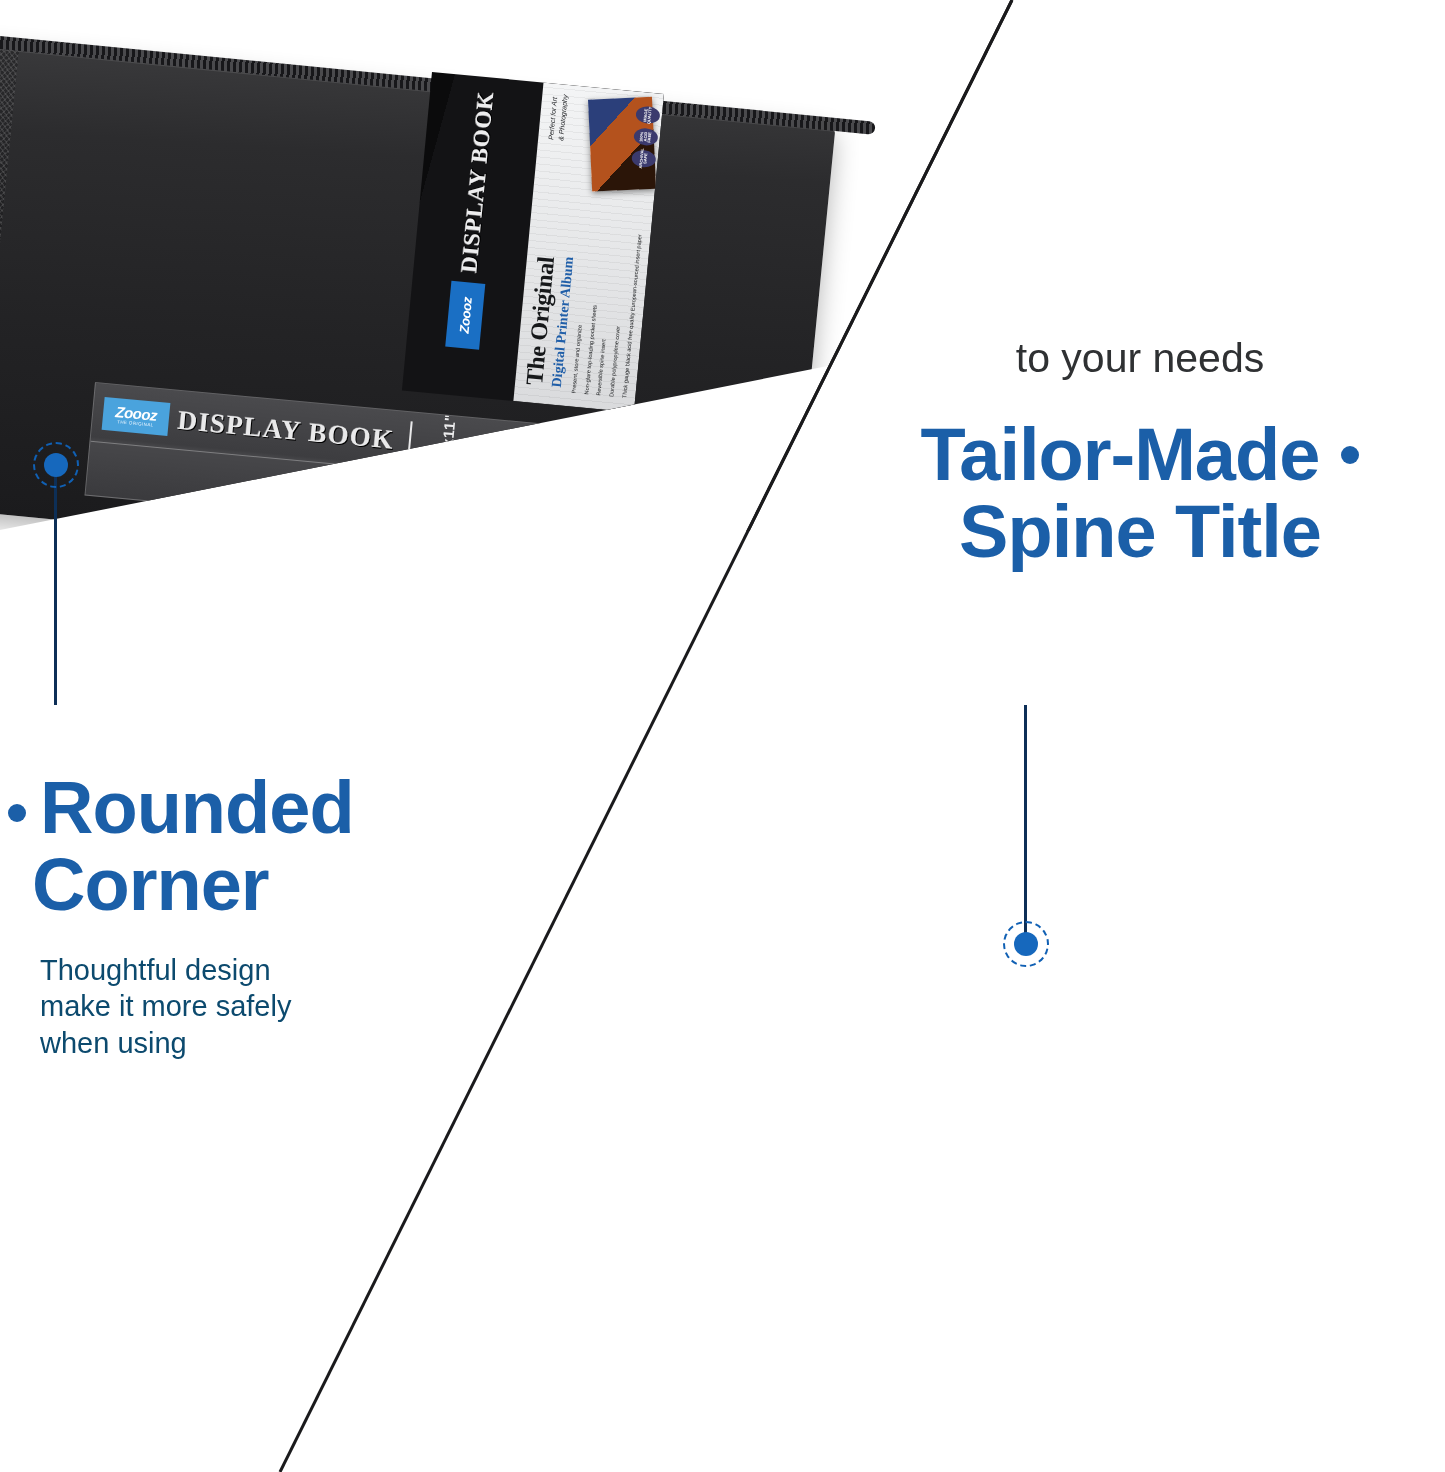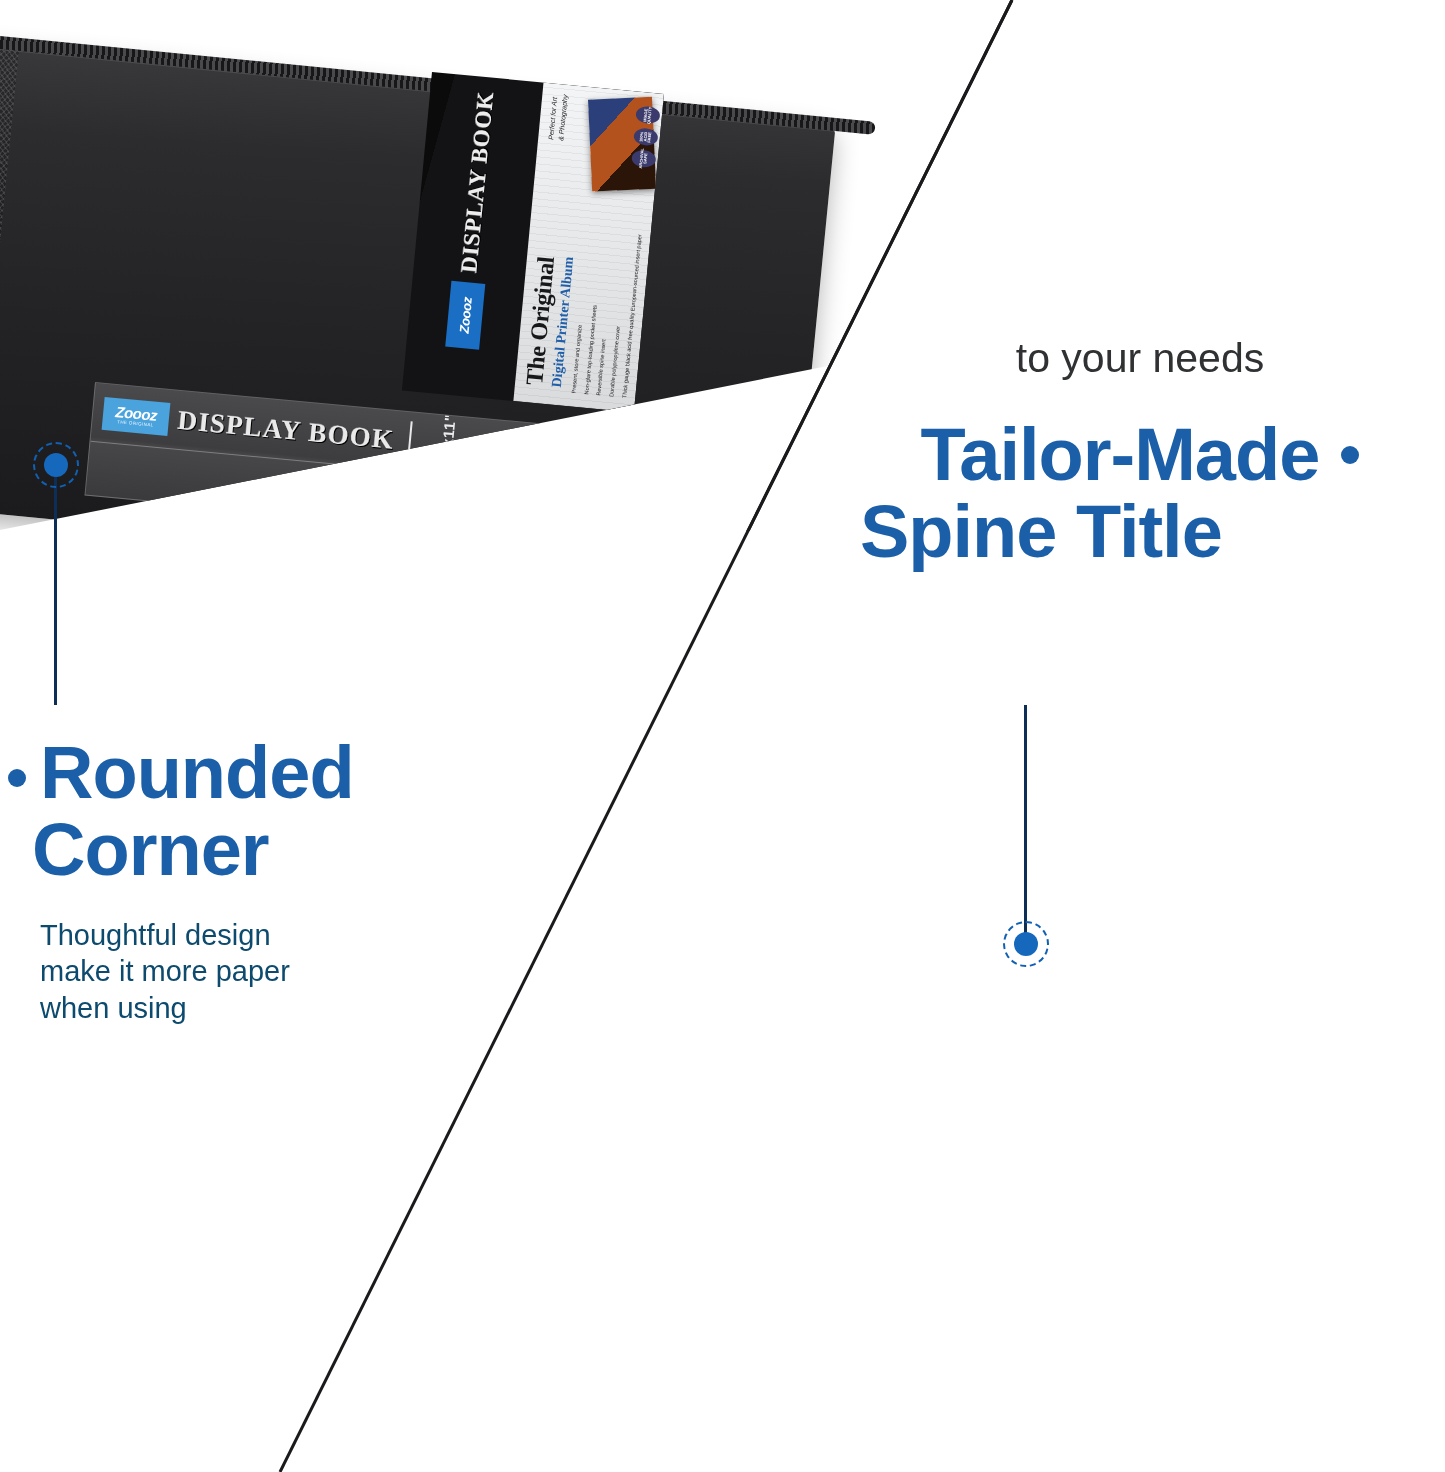--- a/index.html
+++ b/index.html
@@ -319,37 +319,37 @@
   <div class="leader" style="left:1024px;top:705px;width:3px;height:235px;"></div>
   <div class="marker" style="left:1003px;top:921px;width:46px;height:46px;">
     <div class="ring"></div>
     <div class="dot"></div>
   </div>
 
   <div class="txt" style="left:860px;top:333px;width:560px;">
     <div class="kicker">
       <div>to your needs</div>
     </div>
-    <div class="headline" style="margin-top:34px;">
+    <div class="headline" style="margin-top:34px;text-align:center;">
       <div style="display:flex;align-items:center;justify-content:center;gap:22px;">
         <span>Tailor-Made</span>
         <span class="bulletdot"></span>
       </div>
       <div>Spine Title</div>
     </div>
   </div>
 
-  <div class="txt" style="left:8px;top:735px;width:540px;">
+  <div class="txt" style="left:8px;top:770px;width:540px;">
     <div class="headline">
       <div style="display:flex;align-items:flex-start;gap:14px;">
         <span class="bulletdot" style="margin-top:34px;flex:none;"></span>
         <span>Rounded</span>
       </div>
       <div style="margin-left:24px;">Corner</div>
     </div>
     <div class="sub" style="margin-top:28px;margin-left:32px;">
       <div>Thoughtful design</div>
-      <div>make it more paper</div>
+      <div>make it more safely</div>
       <div>when using</div>
     </div>
   </div>
 
 </div>
 
 </body></html>

